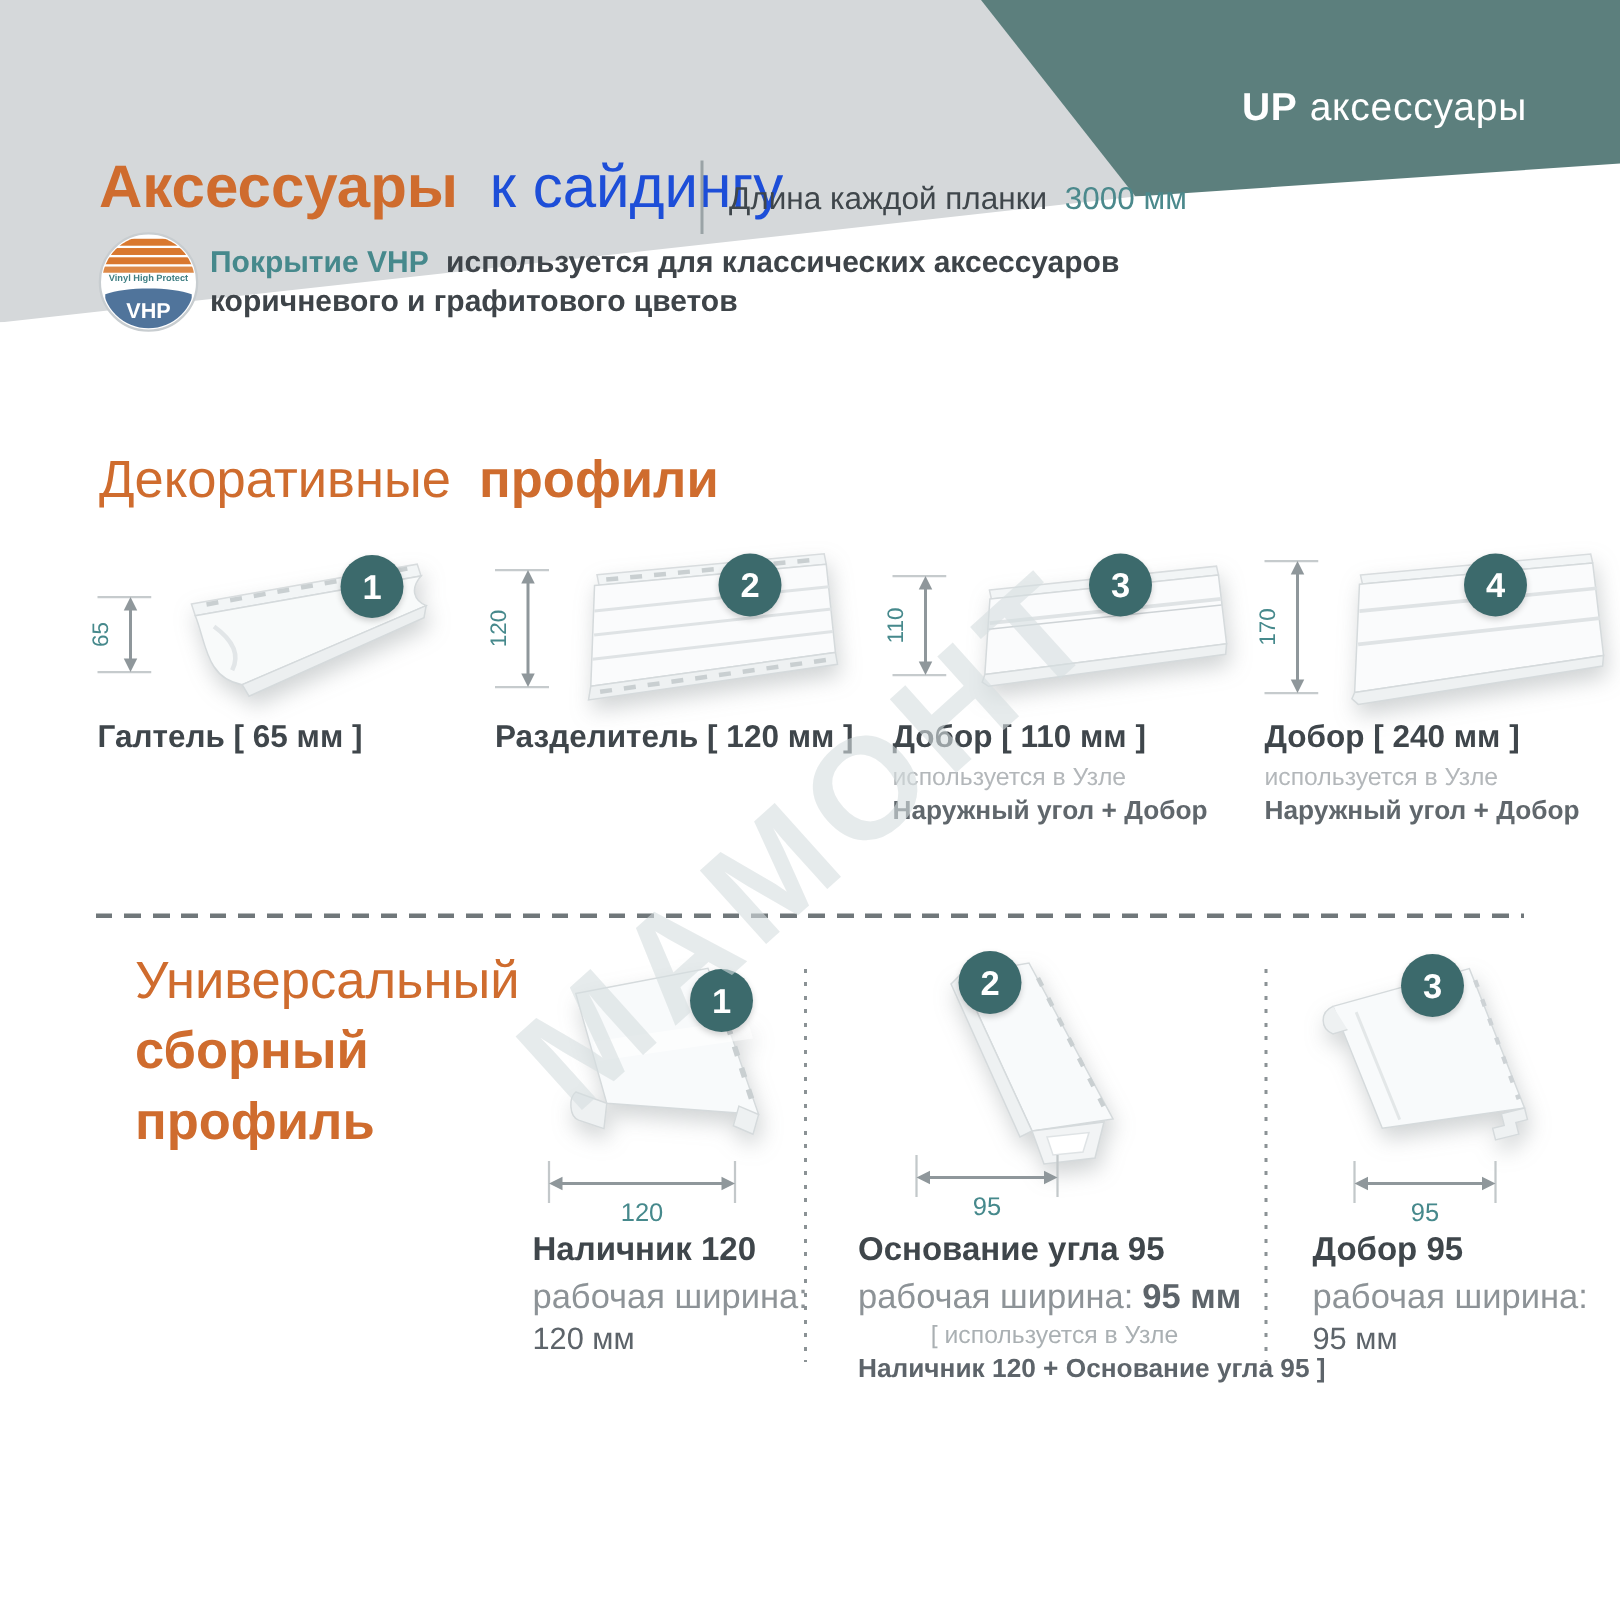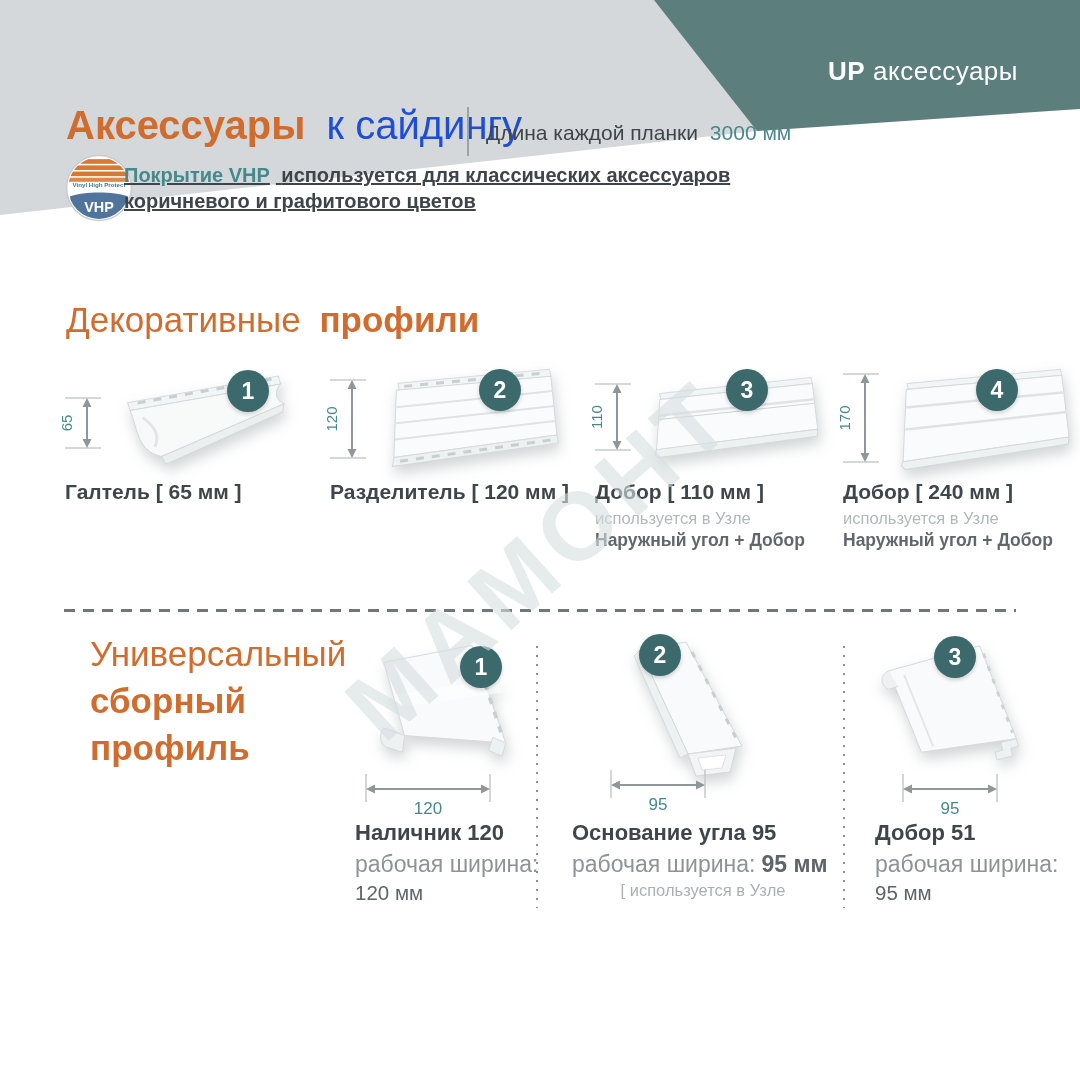--- a/index.html
+++ b/index.html
@@ -14,21 +14,21 @@
   .brand b{font-weight:bold;margin-right:8px;}
   
   .main-title{position:absolute;left:66px;top:103px;font-size:40px;white-space:nowrap;}
   .main-title .o{color:#cf6c2e;font-weight:bold;}
   .main-title .t{color:#1d4ed8;font-weight:normal;margin-left:10px;}
   .hdr-divider{position:absolute;left:467px;top:107px;width:2px;height:49px;background:#9aa3a6;}
   .length-line{position:absolute;left:486px;top:121px;font-size:21px;color:#3f464b;white-space:nowrap;}
   .length-line .t{color:#4b898c;margin-left:6px;}
   
   .vhp-logo{position:absolute;left:64px;top:153px;width:70px;height:70px;}
-  .vhp-text{position:absolute;left:124px;top:162px;font-size:20px;font-weight:bold;line-height:26px;color:#3e4449;text-decoration:underline;}
+  .vhp-text{position:absolute;left:140px;top:162px;font-size:20px;font-weight:bold;line-height:26px;color:#3e4449;}
   .vhp-text .t{color:#46898c;margin-right:6px;}
   
   .sec1-title{position:absolute;left:66px;top:300px;font-size:35px;color:#cf6c2e;white-space:nowrap;}
   .sec1-title .b{font-weight:bold;margin-left:9px;}
   .sec2-title{position:absolute;left:66px;top:630px;font-size:35px;color:#cf6c2e;line-height:47px;margin-left:24px;}
   .sec2-title .b{font-weight:bold;}
   
   .card{position:absolute;top:368px;}
   .imgwrap{position:relative;height:102px;}
   .prod{position:absolute;filter:drop-shadow(2px 7px 7px rgba(90,100,105,.28));}
@@ -275,20 +275,21 @@
         <polygon points="3,15 12,10.5 12,19.5" fill="#8f979b"></polygon>
         <polygon points="97,15 88,10.5 88,19.5" fill="#8f979b"></polygon>
         <text x="50" y="40" text-anchor="middle" font-size="17" fill="#46898c">95</text>
       </svg>
     </div>
     <div class="c-name">Основание угла 95</div>
     <div class="c-wlabel">
       <span>рабочая ширина:</span><span class="c-inline-val">95 мм</span>
     </div>
     <div class="c-extra1">[ используется в Узле</div>
+    <div class="c-extra2">Наличник 120 + Основание угла 95 ]</div>
   </div>
 
   <div class="col" style="left:875px;width:205px;">
     <div class="imgwrap2">
       <svg class="prod" style="left:-10px;top:6px;" width="175" height="150" viewBox="0 0 180 155">
         <polygon points="24,34 118,8 156,104 58,118" fill="#f8fafb" stroke="#d5dadc"></polygon>
         <line x1="40" y1="38" x2="70" y2="112" stroke="#e3e7e8" stroke-width="2"></line>
         <path d="M24,34 C15,38 15,49 24,53 L34,50" fill="#eef1f2" stroke="#d5dadc"></path>
         <line x1="122" y1="16" x2="152" y2="98" stroke="#cdd2d5" stroke-width="3" stroke-dasharray="5 9"></line>
         <path d="M140,108 L156,104 L158,112 L150,114 L152,122 L136,126 L134,118 L142,116 Z" fill="#eef1f2" stroke="#d5dadc"></path>
@@ -298,20 +299,20 @@
       </div>
       <svg class="dimh" style="left:25px;top:142px;" width="100" height="44" viewBox="0 0 100 44">
         <line x1="3" y1="0" x2="3" y2="28" stroke="#c3c8ca" stroke-width="1.5"></line>
         <line x1="97" y1="0" x2="97" y2="28" stroke="#c3c8ca" stroke-width="1.5"></line>
         <line x1="10" y1="15" x2="90" y2="15" stroke="#8f979b" stroke-width="2"></line>
         <polygon points="3,15 12,10.5 12,19.5" fill="#8f979b"></polygon>
         <polygon points="97,15 88,10.5 88,19.5" fill="#8f979b"></polygon>
         <text x="50" y="40" text-anchor="middle" font-size="17" fill="#46898c">95</text>
       </svg>
     </div>
-    <div class="c-name">Добор 51</div>
+    <div class="c-name">Добор 95</div>
     <div class="c-wlabel">рабочая ширина:</div>
     <div class="c-wvalue">95 мм</div>
   </div>
 
   <div class="watermark">МАМОНТ</div>
 
 </div>
 
 </body></html>

